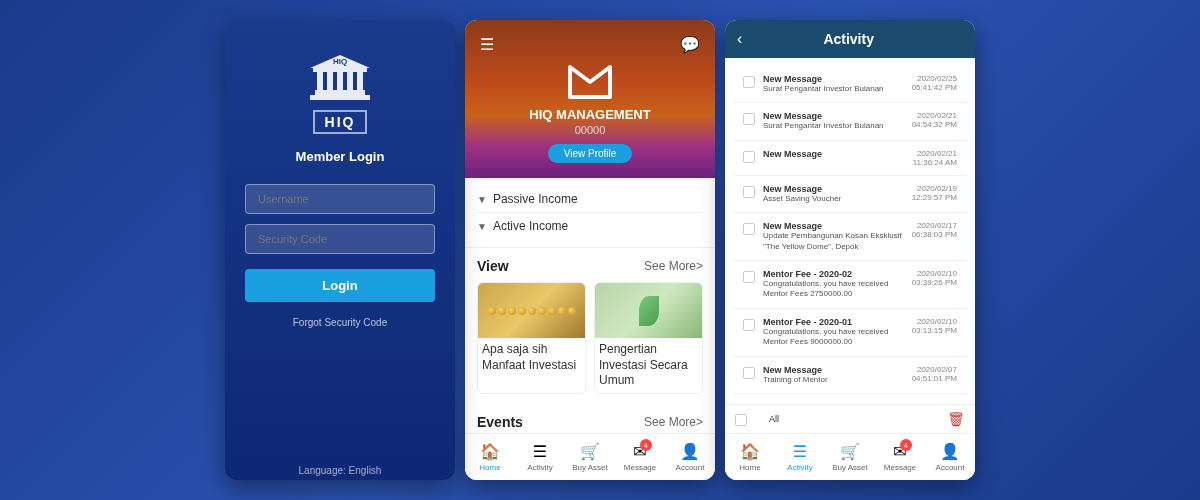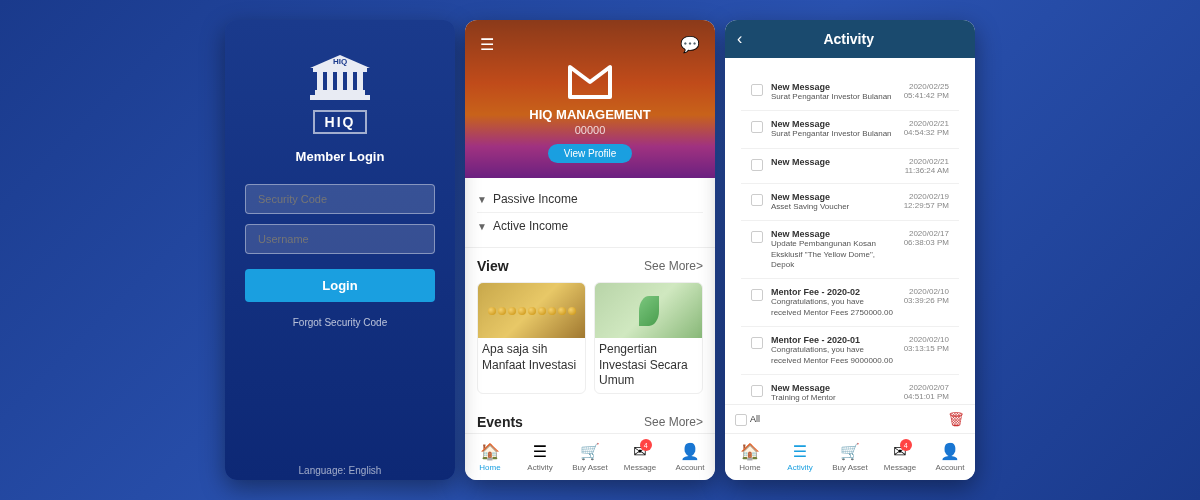--- a/index.html
+++ b/index.html
@@ -374,21 +374,21 @@
       font-size: 14px;
       font-weight: bold;
       flex: 1;
       text-align: center;
       margin-right: 16px;
     }
 
     .activity-list {
       flex: 1;
       overflow-y: auto;
-      padding: 16px;
+      padding: 8px;
     }
 
     .activity-item {
       display: flex;
       align-items: flex-start;
       padding: 8px 10px;
       border-bottom: 1px solid #f0f0f0;
       gap: 8px;
     }
 
@@ -427,21 +427,21 @@
     .activity-footer {
       display: flex;
       align-items: center;
       padding: 6px 10px;
       border-top: 1px solid #eee;
     }
 
     .all-checkbox-area {
       display: flex;
       align-items: center;
-      gap: 3px;
+      gap: 22px;
       flex: 1;
     }
 
     .delete-icon {
       color: #cc3333;
       font-size: 14px;
       cursor: pointer;
     }
 
     .coins-visual {
@@ -493,22 +493,22 @@
         <polygon points="35,5 5,18 65,18" fill="white" opacity="0.9"></polygon>
 
         <text x="35" y="14" text-anchor="middle" font-size="8" font-weight="bold" fill="#1a3a8c">HIQ</text>
       </svg>
       <div style="color:white; font-size:14px; font-weight:bold; border:2px solid rgba(255,255,255,0.6); padding:2px 10px; letter-spacing:2px;">HIQ</div>
     </div>
 
     <div class="member-login-title">Member Login</div>
 
     <div class="login-form">
+      <input class="login-input" type="text" placeholder="Username" style="">
       <input class="login-input" type="password" placeholder="Security Code" style="">
-      <input class="login-input" type="text" placeholder="Username" style="">
       <button class="login-btn">Login</button>
     </div>
 
     <div class="forgot-link">Forgot Security Code</div>
 
     <div class="language-text">Language: English</div>
   </div>
 
   <div class="screen-home">
     <div class="home-header">

